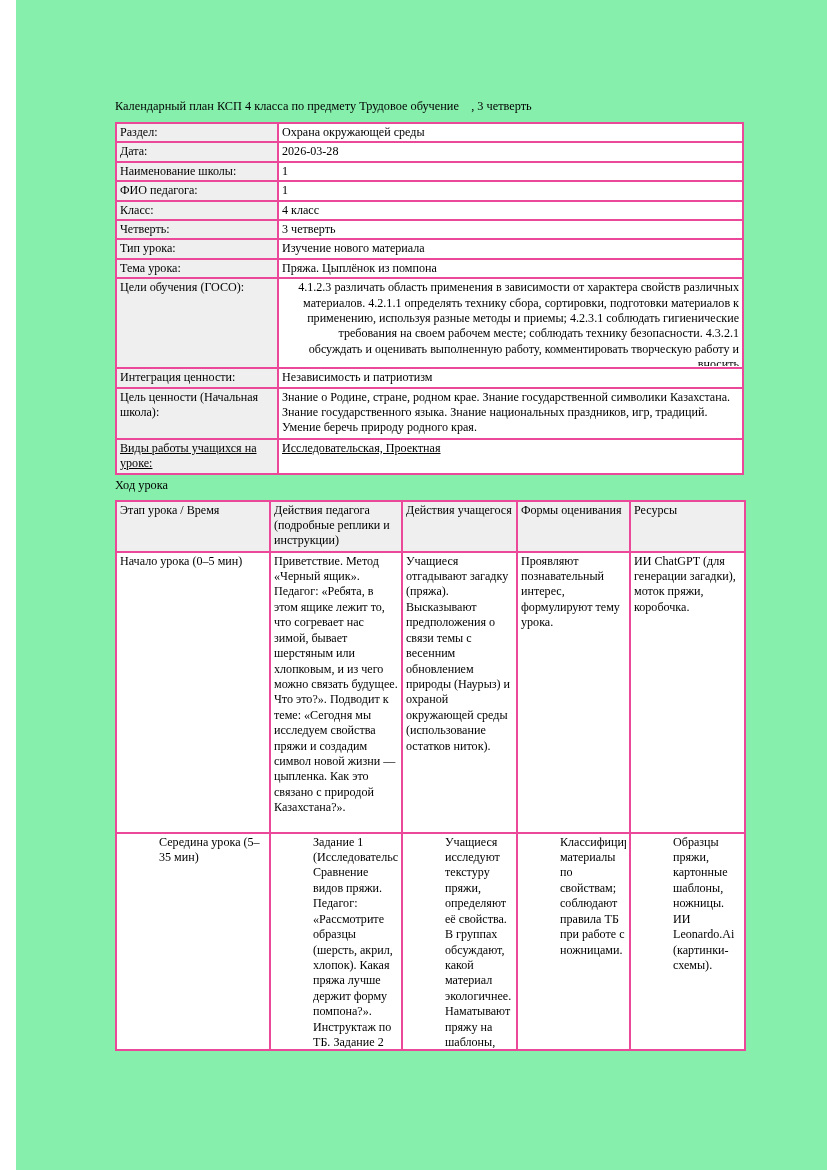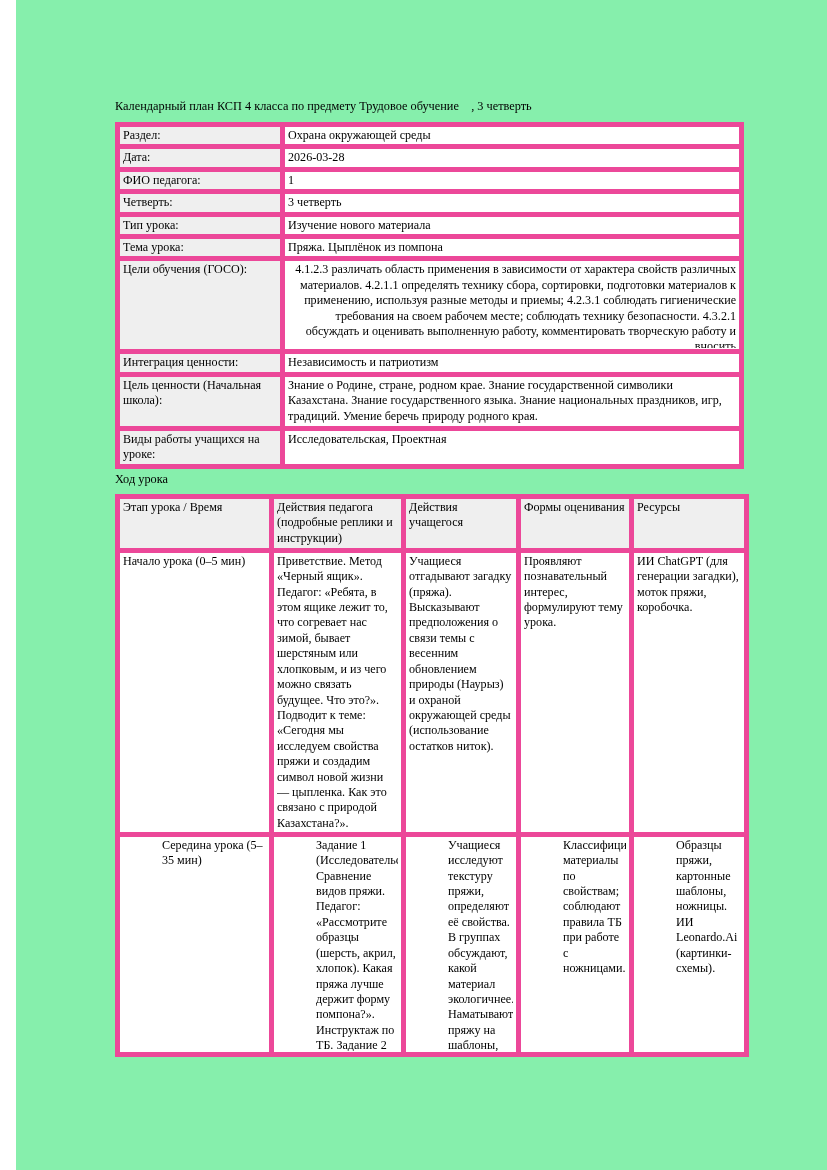--- a/index.html
+++ b/index.html
@@ -39,21 +39,21 @@
   }
 
   
   table {
     border-collapse: collapse;
     table-layout: fixed;
     width: 629px;
     font-size: 12.1px;
   }
   table td, table th {
-    border: 5px solid #ec4899;
+    border: 2px solid #ec4899;
     vertical-align: top;
     padding: 1px 3px 1px 3px;
     line-height: 15.4px;
     font-weight: normal;
     text-align: left;
     overflow: hidden;
   }
 
   
   #info-table { margin: 0; }
@@ -68,20 +68,21 @@
     height: 86px;
   }
   #info-table tr.r-goals td.v {
     line-height: 15.4px;
   }
   #info-table tr.r-valgoal td {
     height: 47px;
   }
   #info-table tr.r-worktypes td {
     height: 31px;
+    text-decoration: underline;
   }
 
   
   .clip-goals {
     max-height: 86px;
     overflow: hidden;
     display: block;
     text-align: right;
   }
   .clip-val {
@@ -132,22 +133,30 @@
       <tbody>
         <tr>
           <td class="k">Раздел:</td>
           <td class="v">Охрана окружающей среды</td>
         </tr>
         <tr>
           <td class="k">Дата:</td>
           <td class="v">2026-03-28</td>
         </tr>
         <tr>
+          <td class="k">Наименование школы:</td>
+          <td class="v">1</td>
+        </tr>
+        <tr>
           <td class="k">ФИО педагога:</td>
           <td class="v">1</td>
+        </tr>
+        <tr>
+          <td class="k">Класс:</td>
+          <td class="v">4 класс</td>
         </tr>
         <tr>
           <td class="k">Четверть:</td>
           <td class="v">3 четверть</td>
         </tr>
         <tr>
           <td class="k">Тип урока:</td>
           <td class="v">Изучение нового материала</td>
         </tr>
         <tr>

